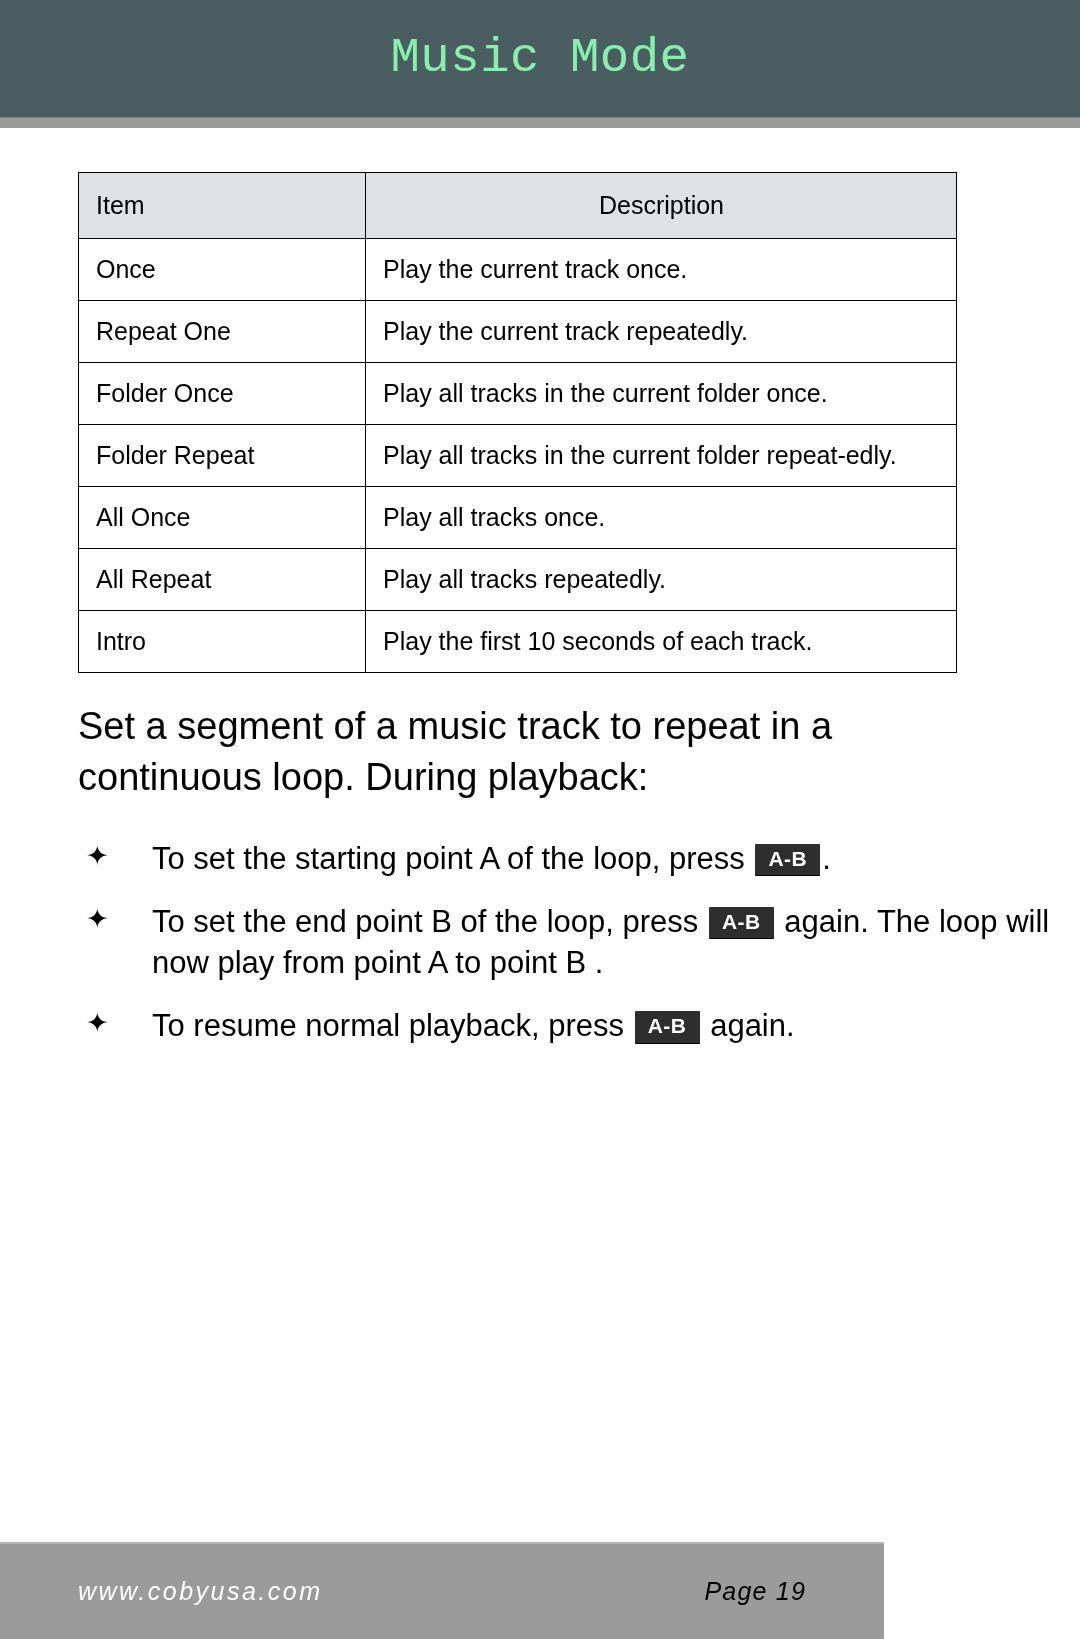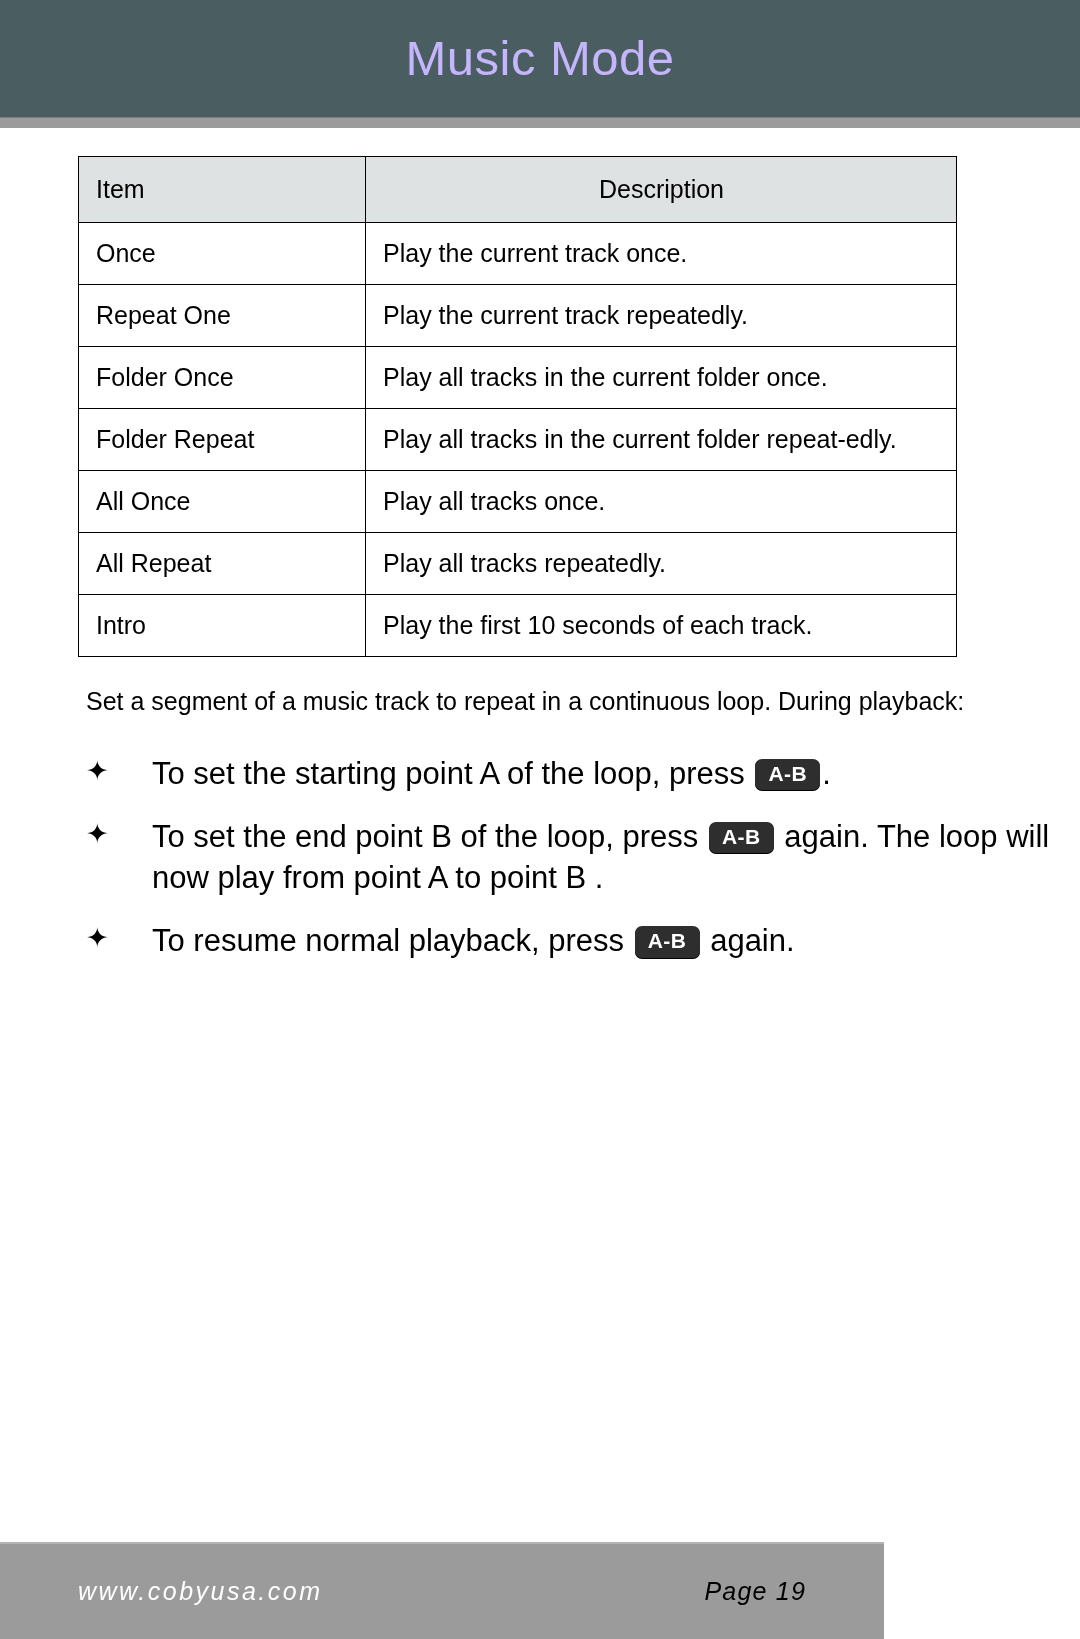--- a/index.html
+++ b/index.html
@@ -20,43 +20,44 @@
   
   .page-header {
     height: 117px;
     background: #4a5d61;
     display: flex;
     align-items: center;
     justify-content: center;
     box-sizing: border-box;
   }
   .page-header-title {
-    color: #c4b5fd;
+    color: #86efac;
     font-size: 49px;
     font-weight: 400;
     letter-spacing: 0.5px;
     line-height: 1;
+    font-family: Liberation Mono, monospace;
   }
   .header-rule {
     height: 11px;
     background: #9b9b9b;
     border-top: 1px solid #7e7e7e;
     box-sizing: border-box;
   }
 
   
   .content {
     padding: 0 78px;
   }
 
   
   .mode-table {
     width: 878px;
     border-collapse: collapse;
-    margin-top: 28px;
+    margin-top: 44px;
     table-layout: fixed;
   }
   .mode-table th,
   .mode-table td {
     border: 1.6px solid #000000;
     font-size: 25px;
     font-weight: 400;
     line-height: 1.32;
     padding: 14px 16px 14px 17px;
     vertical-align: top;
@@ -80,24 +81,24 @@
   
   .section-heading {
     font-size: 30px;
     font-weight: 400;
     margin: 44px 0 0 0;
     letter-spacing: 0.2px;
   }
 
   
   .intro-paragraph {
-    font-size: 25px;
+    font-size: 38px;
     font-weight: 400;
     line-height: 1.35;
-    margin: 28px 0 0 8px;
+    margin: 28px 0 0 0;
     width: 880px;
   }
 
   
   .bullet-list {
     margin: 34px 0 0 0;
     padding: 0;
     list-style: none;
   }
   .bullet-item {
@@ -117,21 +118,21 @@
   }
 
   
   .ab-key {
     display: inline-block;
     background: #2e2e2e;
     color: #ffffff;
     font-size: 21px;
     font-weight: bold;
     letter-spacing: 0.5px;
-    border-radius: 7px;
+    border-radius: 1px;
     padding: 2px 13px 3px 13px;
     line-height: 1.25;
     vertical-align: 3px;
     margin: 0 2px;
     box-shadow: 0 1px 0 #000000;
   }
 
   
   .page-footer {
     position: absolute;

